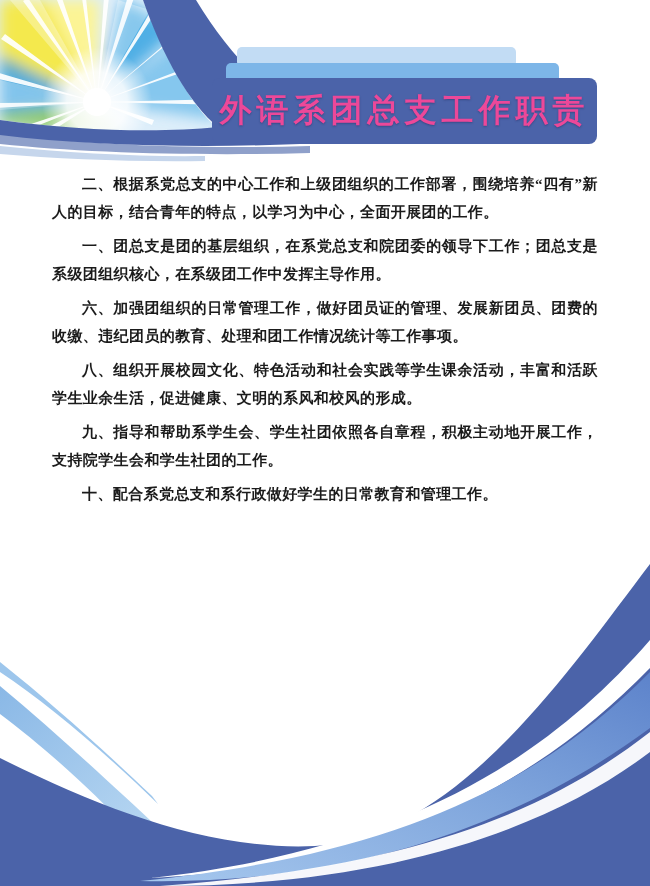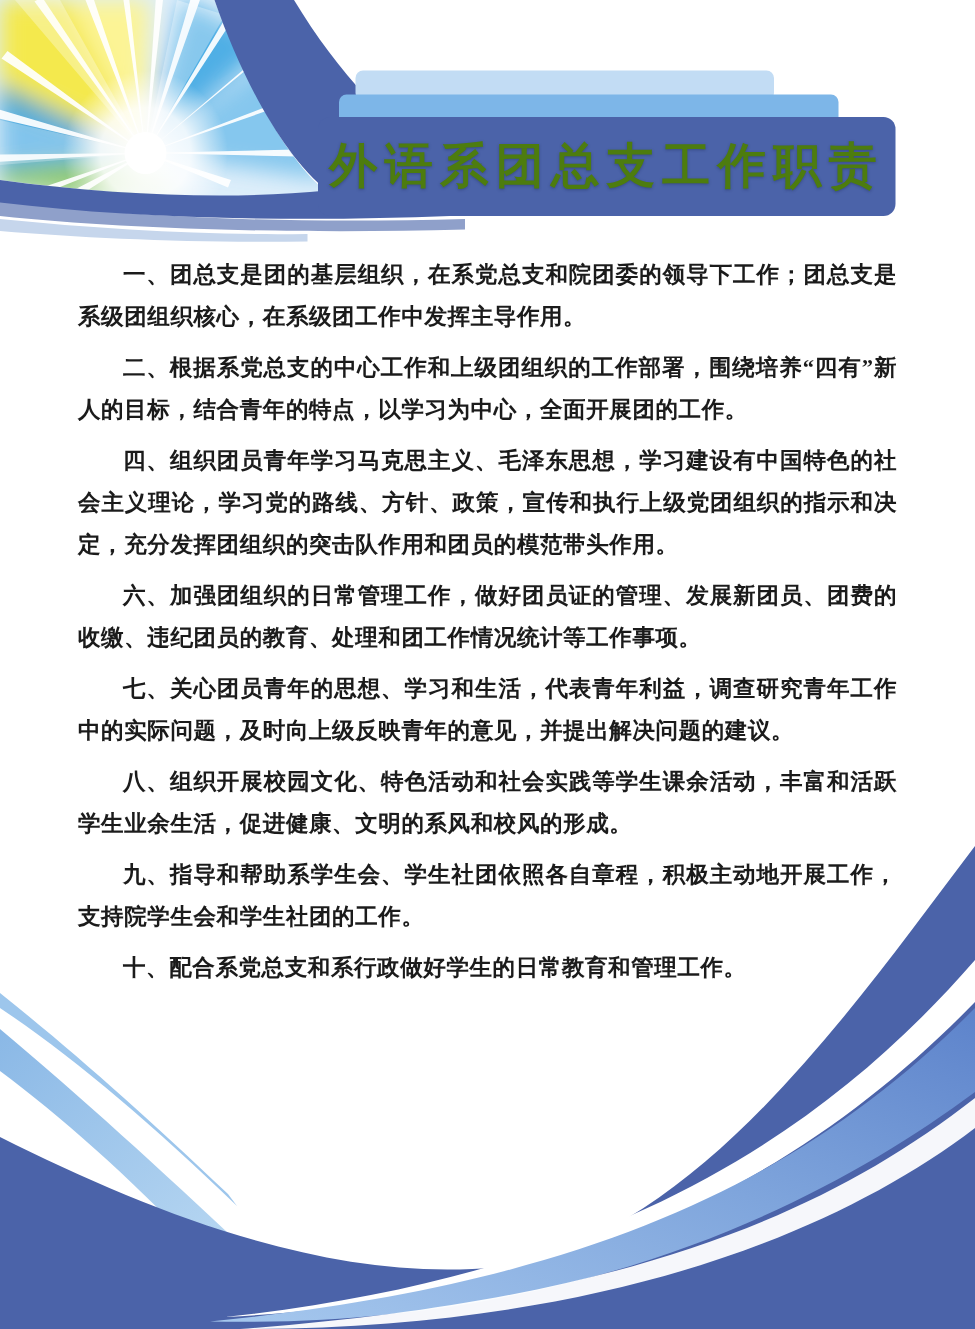--- a/index.html
+++ b/index.html
@@ -6,21 +6,21 @@
   .page{
     position:relative;width:650px;height:886px;overflow:hidden;background:#ffffff;
     font-family:"Liberation Sans","DejaVu Sans",sans-serif;
   }
   .deco{position:absolute;left:0;pointer-events:none;}
   .deco.top{top:0;}
   .deco.bottom{bottom:0;}
   .banner-title{
     position:absolute;left:212px;top:78px;width:385px;height:66px;
     display:flex;align-items:center;justify-content:center;
-    color:#4d7c0f;font-weight:bold;font-size:32px;letter-spacing:5px;
+    color:#ec4899;font-weight:bold;font-size:32px;letter-spacing:5px;
     font-family:"Liberation Sans","DejaVu Sans",sans-serif;
     text-shadow:0 1px 2px rgba(30,45,90,.45);
     white-space:nowrap;
   }
   .content{
     position:absolute;left:52px;top:170px;width:546px;
     font-family:"Liberation Serif","DejaVu Serif",serif;
     color:#1b1b1b;
   }
   .content p{
@@ -92,25 +92,23 @@
              L196,0 C225,48 262,88 300,112 L300,144 C200,148 90,146 0,135 Z" fill="#4b63a9"></path>
 
     <rect x="237" y="47" width="279" height="20" rx="5" fill="#c2dcf4"></rect>
     <rect x="226" y="63" width="333" height="22" rx="5" fill="#7db6e8"></rect>
     <rect x="212" y="78" width="385" height="66" rx="8" fill="#4b63a9"></rect>
   </svg>
 
   <div class="banner-title">外语系团总支工作职责</div>
 
   <div class="content">
+    <p>二、根据系党总支的中心工作和上级团组织的工作部署，围绕培养“四有”新人的目标，结合青年的特点，以学习为中心，全面开展团的工作。</p>
     <p>一、团总支是团的基层组织，在系党总支和院团委的领导下工作；团总支是系级团组织核心，在系级团工作中发挥主导作用。</p>
-    <p>二、根据系党总支的中心工作和上级团组织的工作部署，围绕培养“四有”新人的目标，结合青年的特点，以学习为中心，全面开展团的工作。</p>
-    <p>四、组织团员青年学习马克思主义、毛泽东思想，学习建设有中国特色的社会主义理论，学习党的路线、方针、政策，宣传和执行上级党团组织的指示和决定，充分发挥团组织的突击队作用和团员的模范带头作用。</p>
     <p>六、加强团组织的日常管理工作，做好团员证的管理、发展新团员、团费的收缴、违纪团员的教育、处理和团工作情况统计等工作事项。</p>
-    <p>七、关心团员青年的思想、学习和生活，代表青年利益，调查研究青年工作中的实际问题，及时向上级反映青年的意见，并提出解决问题的建议。</p>
     <p>八、组织开展校园文化、特色活动和社会实践等学生课余活动，丰富和活跃学生业余生活，促进健康、文明的系风和校风的形成。</p>
     <p>九、指导和帮助系学生会、学生社团依照各自章程，积极主动地开展工作，支持院学生会和学生社团的工作。</p>
     <p>十、配合系党总支和系行政做好学生的日常教育和管理工作。</p>
   </div>
 
   <svg class="deco bottom" width="650" height="330" viewBox="0 0 650 330">
     <defs>
       <linearGradient id="bandGrad" x1="0" y1="1" x2="1" y2="0">
         <stop offset="0%" stop-color="#a6c8ee"></stop>
         <stop offset="55%" stop-color="#7fa5dc"></stop>

